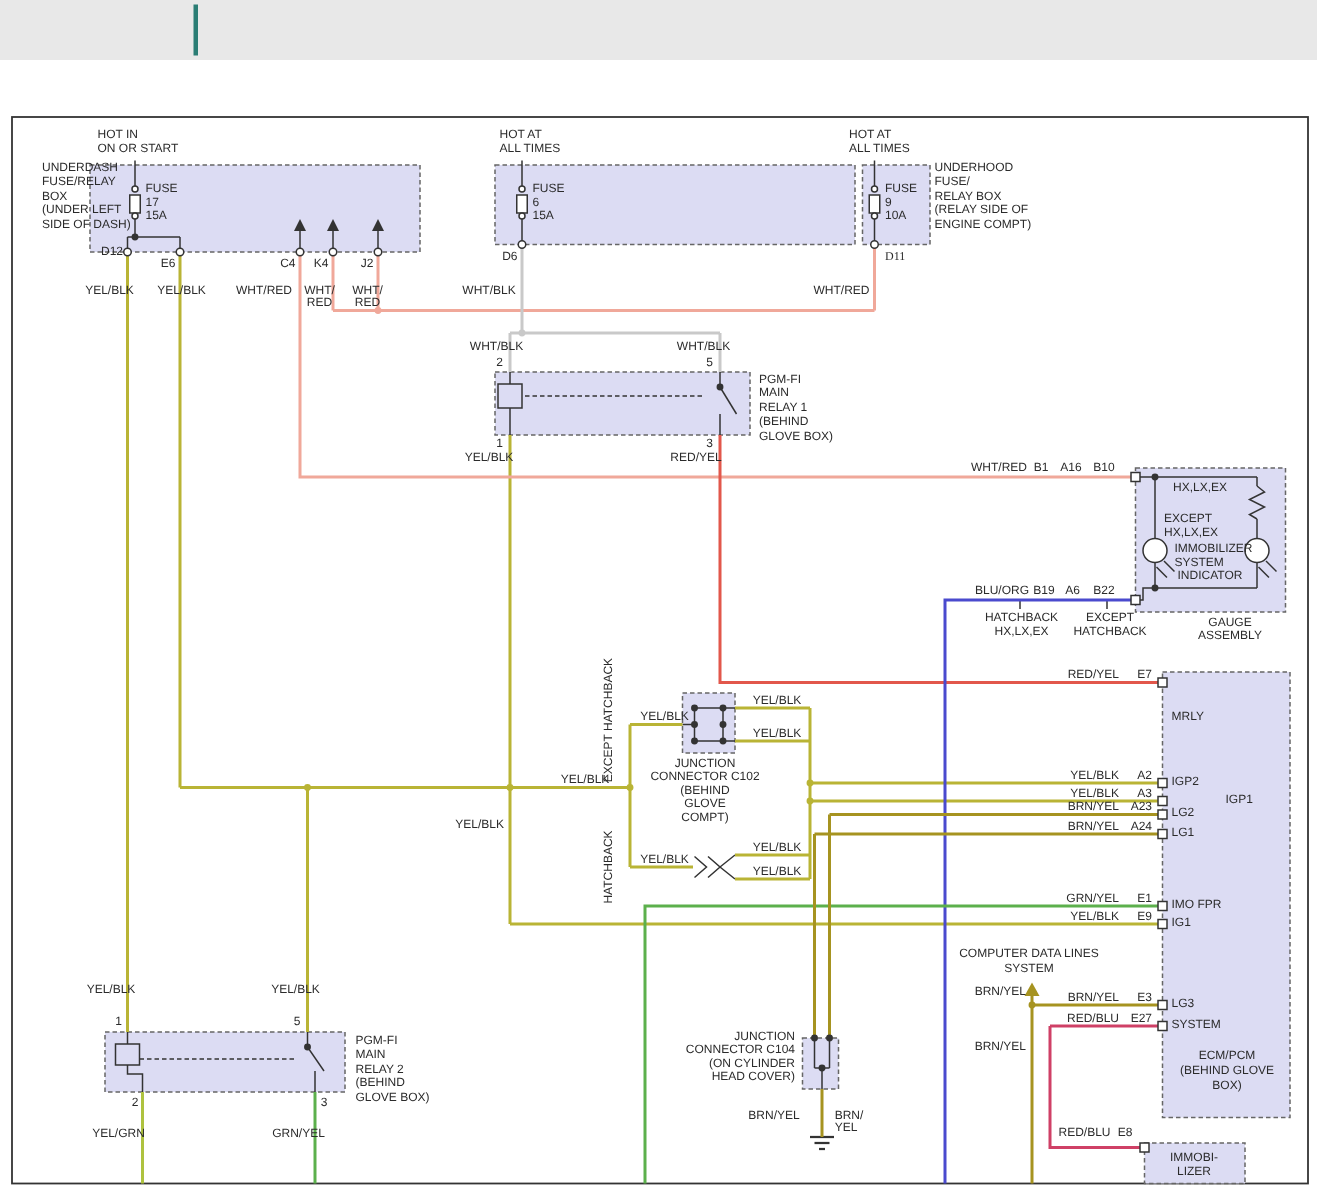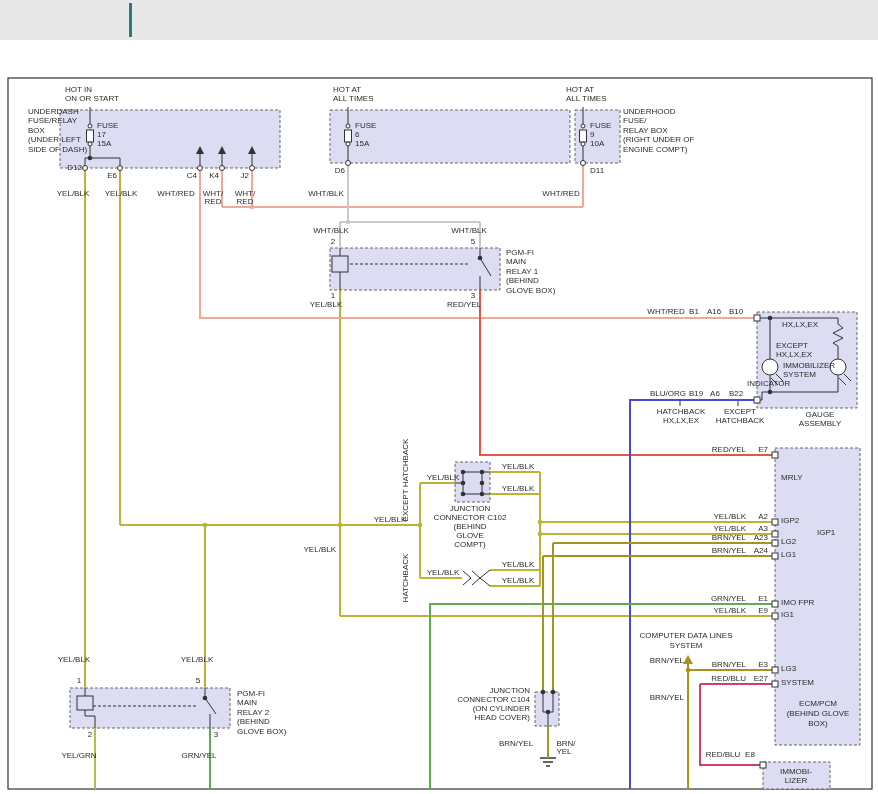--- a/index.html
+++ b/index.html
@@ -213,26 +213,26 @@
       <div class="lbl" style="left: 355px; top: 122px;">FUSE</div>
       <div class="lbl" style="left: 355px; top: 131px;">6</div>
       <div class="lbl" style="left: 355px; top: 140px;">15A</div>
       <div class="lbl" style="left: 345px; top: 167px; transform: translateX(-100%);">D6</div>
       <div class="lbl" style="left: 326px; top: 190px; transform: translateX(-50%);">WHT/BLK</div>
       <div class="lbl" style="left: 566px; top: 86px;">HOT AT</div>
       <div class="lbl" style="left: 566px; top: 95px;">ALL TIMES</div>
       <div class="lbl" style="left: 590px; top: 122px;">FUSE</div>
       <div class="lbl" style="left: 590px; top: 131px;">9</div>
       <div class="lbl" style="left: 590px; top: 140px;">10A</div>
-      <div class="lbl" style="left: 590px; top: 167px;">D11</div>
+      <div class="lbl" style="left: 590px; top: 167px; font-family: Liberation Serif, serif;">D11</div>
       <div class="lbl" style="left: 561px; top: 190px; transform: translateX(-50%);">WHT/RED</div>
       <div class="lbl" style="left: 623px; top: 108px;">UNDERHOOD</div>
       <div class="lbl" style="left: 623px; top: 117px;">FUSE/</div>
       <div class="lbl" style="left: 623px; top: 127px;">RELAY BOX</div>
-      <div class="lbl" style="left: 623px; top: 136px;">(RIGHT UNDER OF</div>
+      <div class="lbl" style="left: 623px; top: 136px;">(RELAY SIDE OF</div>
       <div class="lbl" style="left: 623px; top: 146px;">ENGINE COMPT)</div>
       <div class="lbl" style="left: 331px; top: 227px; transform: translateX(-50%);">WHT/BLK</div>
       <div class="lbl" style="left: 469px; top: 227px; transform: translateX(-50%);">WHT/BLK</div>
       <div class="lbl" style="left: 333px; top: 238px; transform: translateX(-50%);">2</div>
       <div class="lbl" style="left: 473px; top: 238px; transform: translateX(-50%);">5</div>
       <div class="lbl" style="left: 506px; top: 249px;">PGM-FI</div>
       <div class="lbl" style="left: 506px; top: 258px;">MAIN</div>
       <div class="lbl" style="left: 506px; top: 268px;">RELAY 1</div>
       <div class="lbl" style="left: 506px; top: 277px;">(BEHIND</div>
       <div class="lbl" style="left: 506px; top: 287px;">GLOVE BOX)</div>
@@ -242,21 +242,21 @@
       <div class="lbl" style="left: 464px; top: 301px; transform: translateX(-50%);">RED/YEL</div>
       <div class="lbl" style="left: 666px; top: 308px; transform: translateX(-50%);">WHT/RED</div>
       <div class="lbl" style="left: 694px; top: 308px; transform: translateX(-50%);">B1</div>
       <div class="lbl" style="left: 714px; top: 308px; transform: translateX(-50%);">A16</div>
       <div class="lbl" style="left: 736px; top: 308px; transform: translateX(-50%);">B10</div>
       <div class="lbl" style="left: 782px; top: 321px;">HX,LX,EX</div>
       <div class="lbl" style="left: 776px; top: 342px;">EXCEPT</div>
       <div class="lbl" style="left: 776px; top: 351px;">HX,LX,EX</div>
       <div class="lbl" style="left: 783px; top: 362px;">IMMOBILIZER</div>
       <div class="lbl" style="left: 783px; top: 371px;">SYSTEM</div>
-      <div class="lbl" style="left: 747px; top: 380px;">INDICATOR</div>
+      <div class="lbl" style="left: 785px; top: 380px;">INDICATOR</div>
       <div class="lbl" style="left: 820px; top: 411px; transform: translateX(-50%);">GAUGE</div>
       <div class="lbl" style="left: 820px; top: 420px; transform: translateX(-50%);">ASSEMBLY</div>
       <div class="lbl" style="left: 668px; top: 390px; transform: translateX(-50%);">BLU/ORG</div>
       <div class="lbl" style="left: 696px; top: 390px; transform: translateX(-50%);">B19</div>
       <div class="lbl" style="left: 715px; top: 390px; transform: translateX(-50%);">A6</div>
       <div class="lbl" style="left: 736px; top: 390px; transform: translateX(-50%);">B22</div>
       <div class="lbl" style="left: 681px; top: 408px; transform: translateX(-50%);">HATCHBACK</div>
       <div class="lbl" style="left: 681px; top: 417px; transform: translateX(-50%);">HX,LX,EX</div>
       <div class="lbl" style="left: 740px; top: 408px; transform: translateX(-50%);">EXCEPT</div>
       <div class="lbl" style="left: 740px; top: 417px; transform: translateX(-50%);">HATCHBACK</div>

